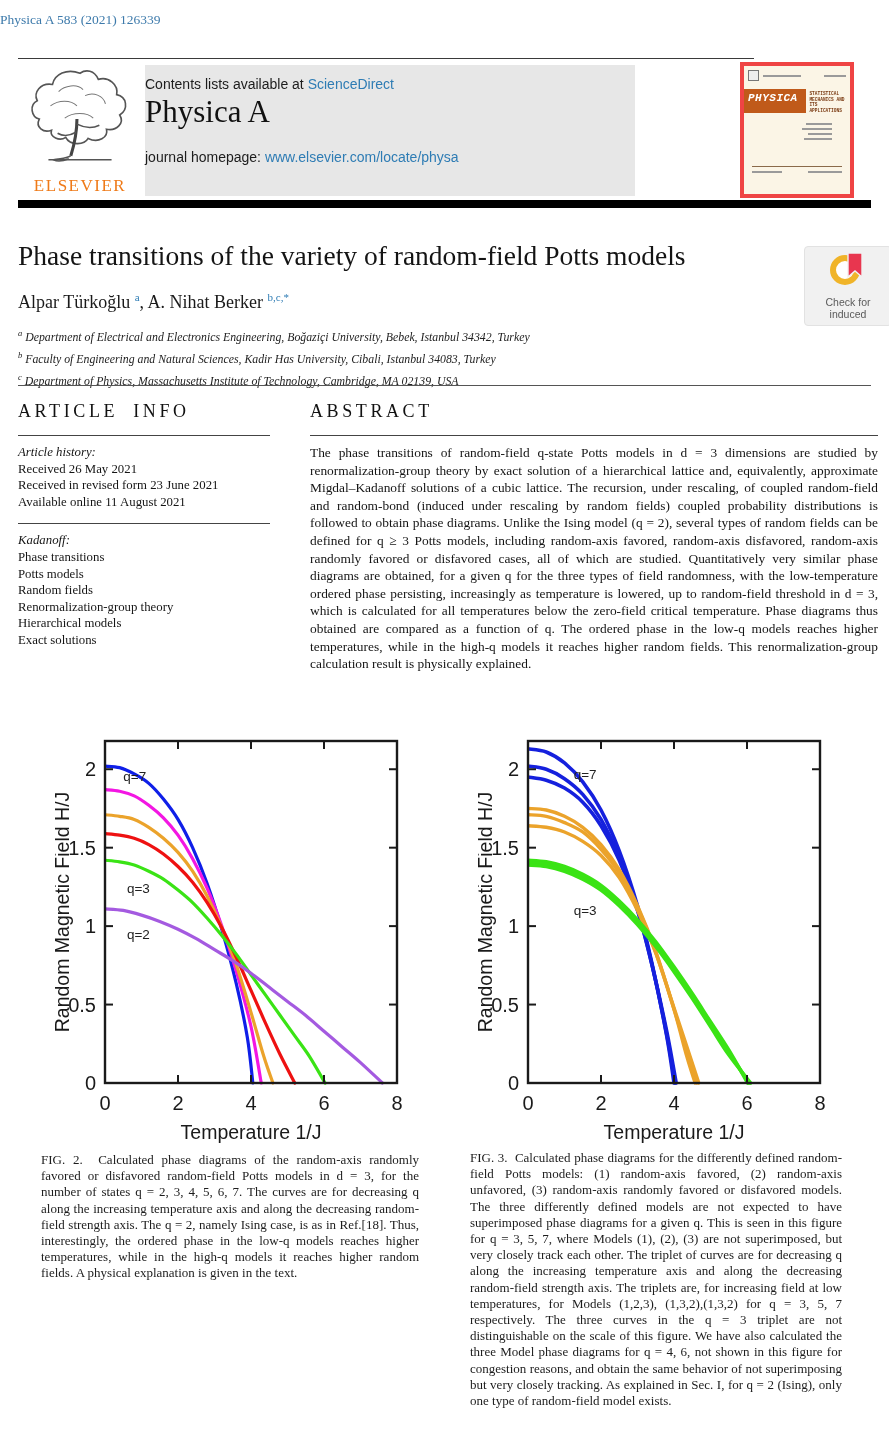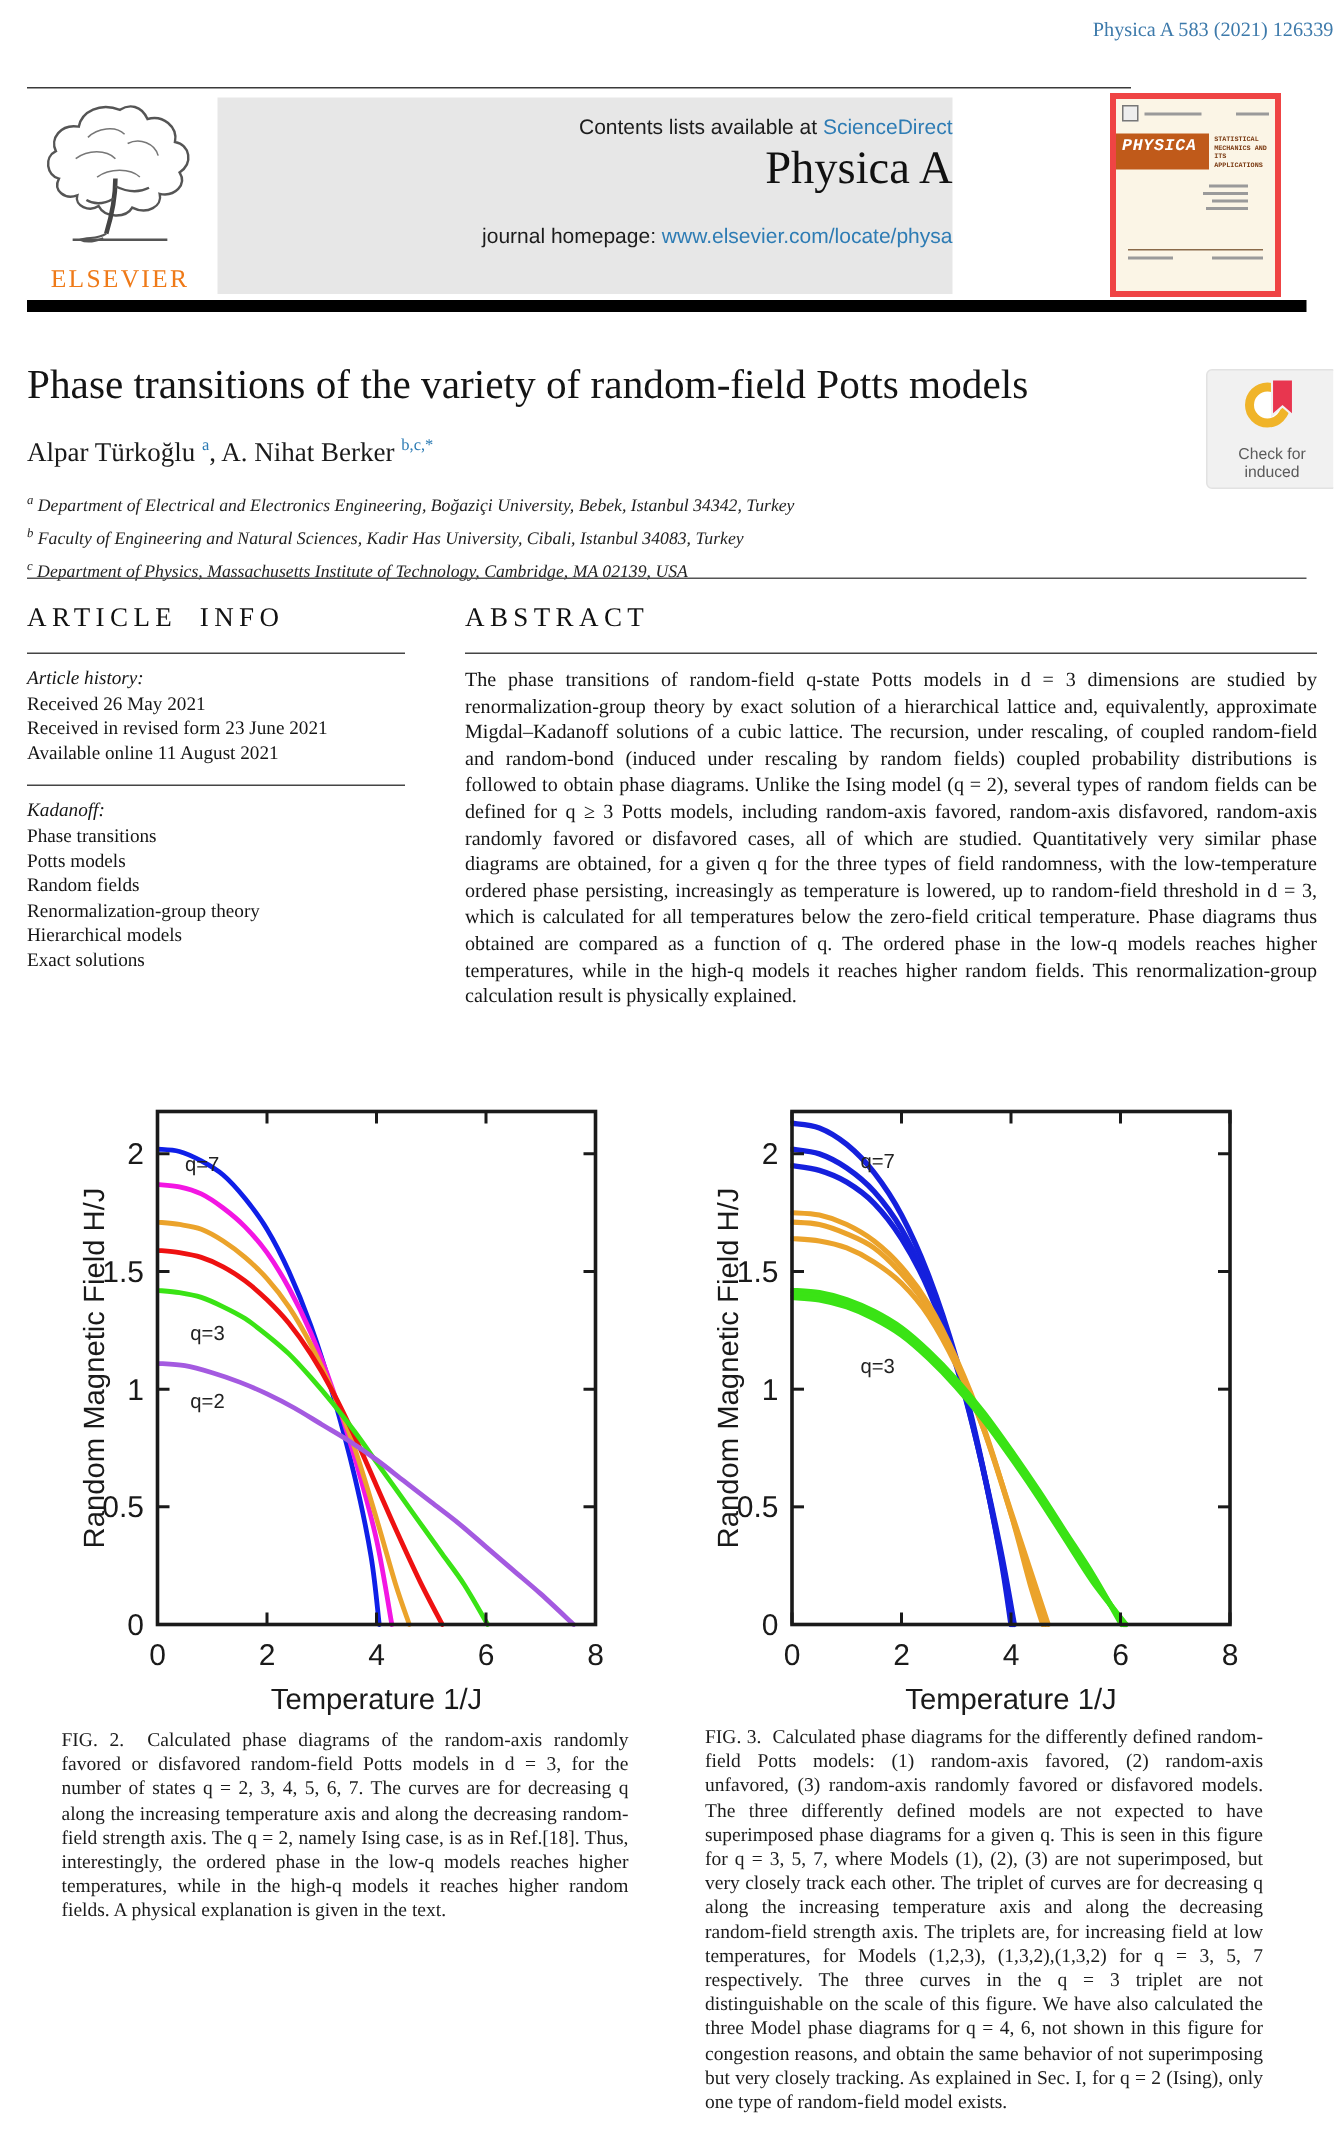--- a/index.html
+++ b/index.html
@@ -1,31 +1,31 @@
 <!DOCTYPE html>
 <html><head>
 <meta charset="utf-8">
 <style>
   html,body{margin:0;padding:0;background:#fff;}
   .page{position:relative;width:889px;height:1431px;background:#fff;overflow:hidden;
         font-family:"Liberation Serif",serif;color:#1a1a1a;}
 
-  .journal-ref{position:absolute;top:12px;left:0;width:100%;text-align:right;
+  .journal-ref{position:absolute;top:12px;left:0;width:100%;text-align:left;
                font-size:13.5px;color:#3d7aab;}
 
   .top-rule{position:absolute;top:58px;left:18px;width:736px;border-top:1.3px solid #3a3a3a;}
 
   
   .elsevier{position:absolute;left:18px;top:64px;width:124px;height:132px;text-align:center;}
   .els-word{position:absolute;bottom:0;left:0;width:100%;font-size:17px;color:#ef7a18;
             letter-spacing:1.5px;font-family:"Liberation Serif",serif;}
 
   
   .banner{position:absolute;left:145px;top:65px;width:490px;height:131px;background:#e7e7e7;
-          text-align:right;font-family:"Liberation Sans",sans-serif;}
+          text-align:left;font-family:"Liberation Sans",sans-serif;}
   .contents-line{margin-top:11px;font-size:14px;color:#1c1c1c;}
   .jname{margin-top:2px;font-size:31px;color:#111;font-family:"Liberation Serif",serif;}
   .homepage-line{margin-top:19px;font-size:14px;color:#1c1c1c;}
   .link{color:#2e7cb4;text-decoration:none;cursor:pointer;}
 
   
   .cover{position:absolute;left:740px;top:62px;width:106px;height:128px;background:#fbf5e6;
          border:4px solid #ef4444;overflow:hidden;font-family:Liberation Mono, monospace;}
   .cov-top{display:flex;align-items:center;gap:4px;margin:4px 4px 0 4px;}
   .cov-sq{width:9px;height:9px;border:1px solid #777;background:#eee;}

